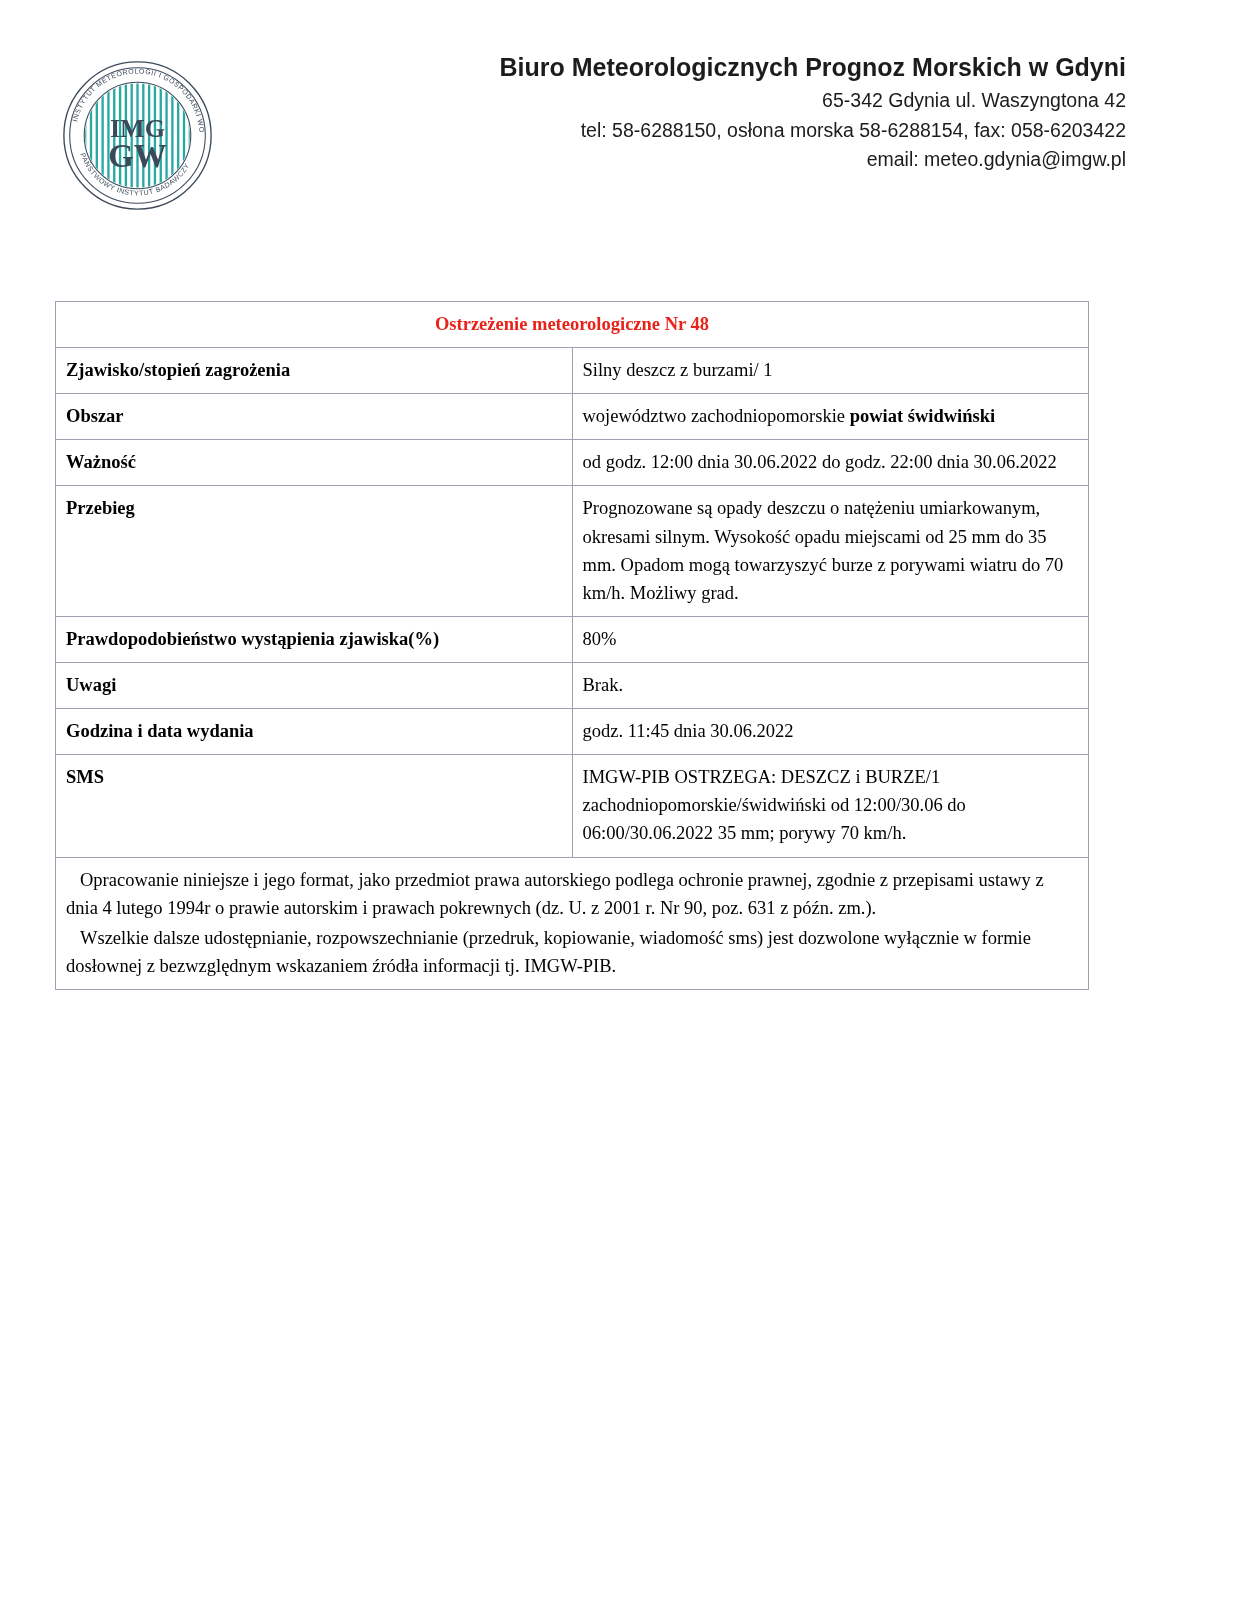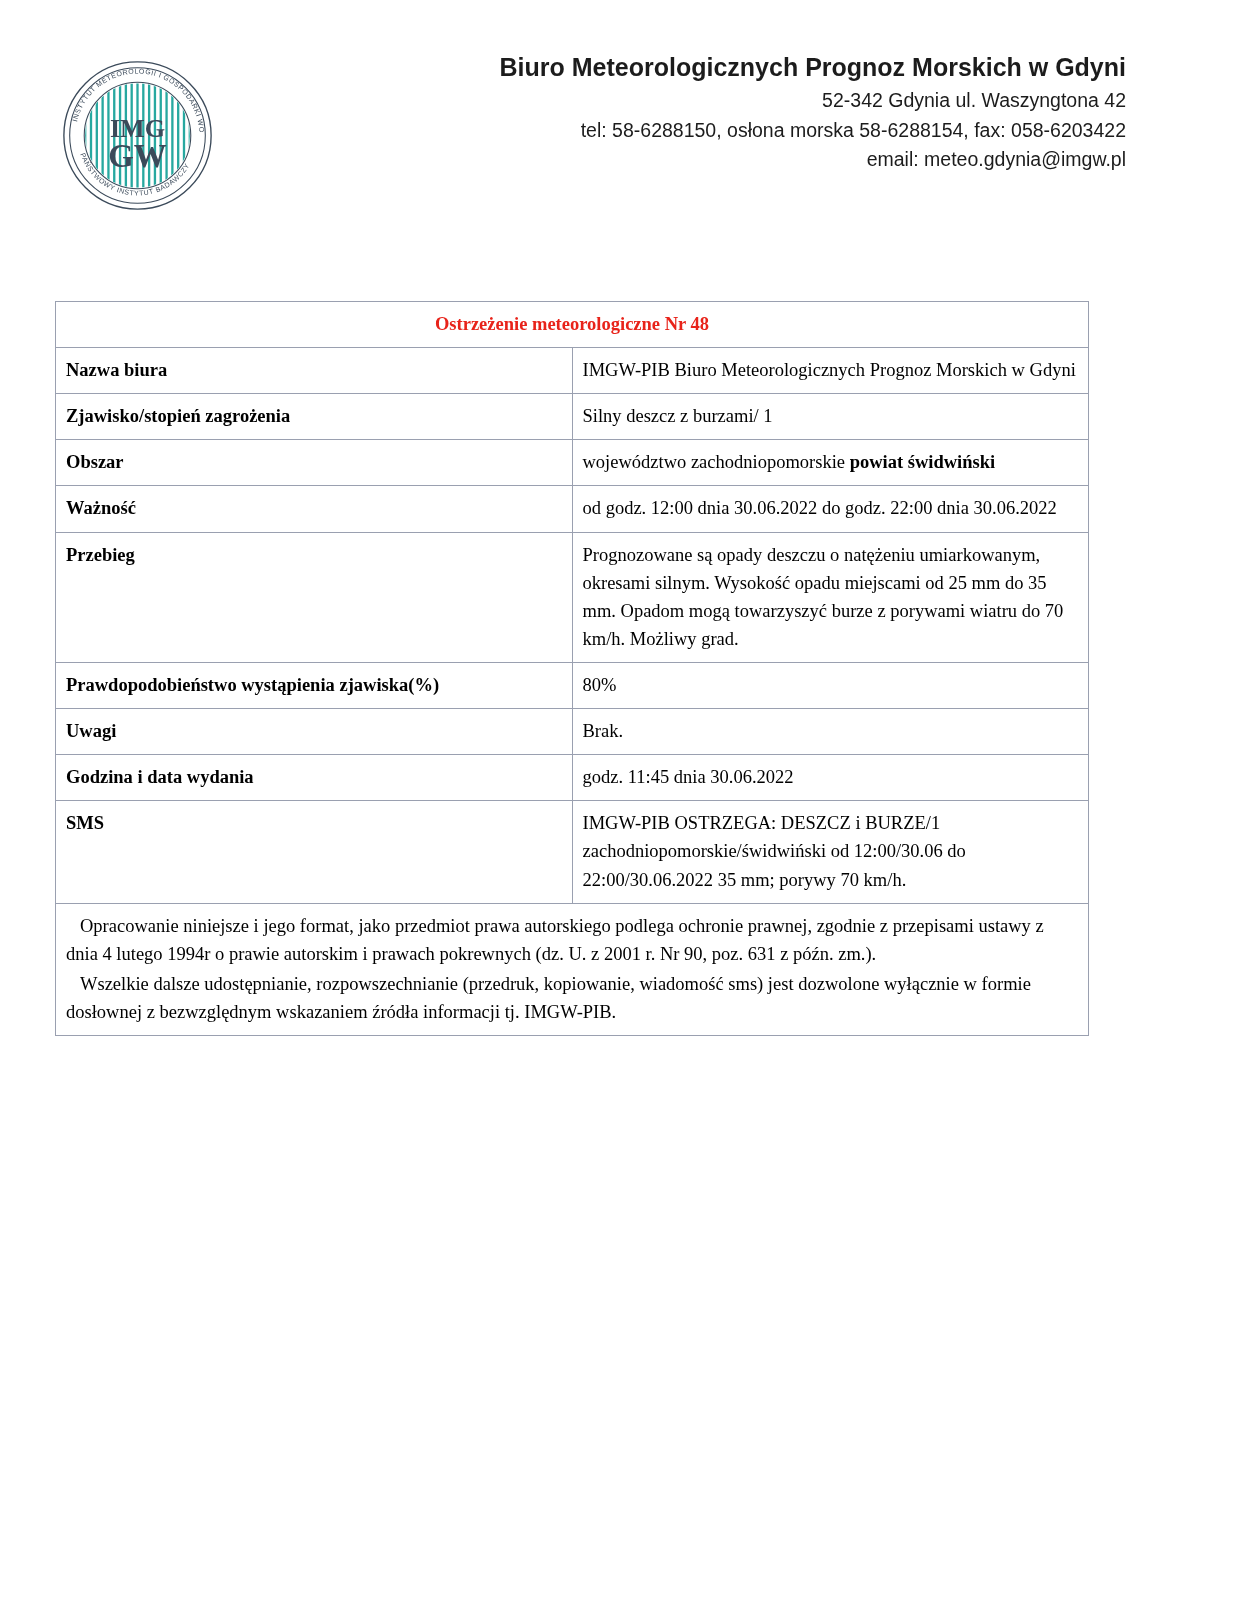--- a/index.html
+++ b/index.html
@@ -144,37 +144,33 @@
         </text>
         <text font-family="Liberation Sans, sans-serif" font-size="7.2" fill="#3b4a5a" letter-spacing="0.6">
           <textPath href="#arcBot" startOffset="10%">PAŃSTWOWY INSTYTUT BADAWCZY</textPath>
         </text>
       </svg>
     </div>
   </div>
 
   <div class="header-text">
     <div class="line2">Biuro Meteorologicznych Prognoz Morskich w Gdyni</div>
-    <div class="line3">52-342 Gdynia ul. Waszyngtona 42</div>
+    <div class="line3">65-342 Gdynia ul. Waszyngtona 42</div>
     <div class="line4">tel: 58-6288150, osłona morska 58-6288154, fax: 058-6203422</div>
     <div class="line5">email: meteo.gdynia@imgw.pl</div>
   </div>
 </div>
 
 <div class="sheet">
   <table class="warn">
     <tbody>
       <tr>
         <td class="title-cell" colspan="2">Ostrzeżenie meteorologiczne Nr 48</td>
       </tr>
 
-      <tr>
-        <td class="label">Nazwa biura</td>
-        <td class="value">IMGW-PIB Biuro Meteorologicznych Prognoz Morskich w Gdyni</td>
-      </tr>
 
       <tr>
         <td class="label">Zjawisko/stopień zagrożenia</td>
         <td class="value">Silny deszcz z burzami/ 1</td>
       </tr>
 
       <tr>
         <td class="label">Obszar</td>
         <td class="value"><span>województwo zachodniopomorskie </span><span class="bold-inline">powiat świdwiński</span></td>
       </tr>
@@ -199,21 +195,21 @@
         <td class="value">Brak.</td>
       </tr>
 
       <tr>
         <td class="label">Godzina i data wydania</td>
         <td class="value">godz. 11:45 dnia 30.06.2022</td>
       </tr>
 
       <tr>
         <td class="label">SMS</td>
-        <td class="value">IMGW-PIB OSTRZEGA: DESZCZ i BURZE/1 zachodniopomorskie/świdwiński od 12:00/30.06 do 22:00/30.06.2022 35 mm; porywy 70 km/h.</td>
+        <td class="value">IMGW-PIB OSTRZEGA: DESZCZ i BURZE/1 zachodniopomorskie/świdwiński od 12:00/30.06 do 06:00/30.06.2022 35 mm; porywy 70 km/h.</td>
       </tr>
 
       <tr>
         <td class="footer-cell" colspan="2">
           <p class="footer-par">Opracowanie niniejsze i jego format, jako przedmiot prawa autorskiego podlega ochronie prawnej, zgodnie z przepisami ustawy z dnia 4 lutego 1994r o prawie autorskim i prawach pokrewnych (dz. U. z 2001 r. Nr 90, poz. 631 z późn. zm.).</p>
           <p class="footer-par">Wszelkie dalsze udostępnianie, rozpowszechnianie (przedruk, kopiowanie, wiadomość sms) jest dozwolone wyłącznie w formie dosłownej z bezwzględnym wskazaniem źródła informacji tj. IMGW-PIB.</p>
         </td>
       </tr>
     </tbody>
   </table>

